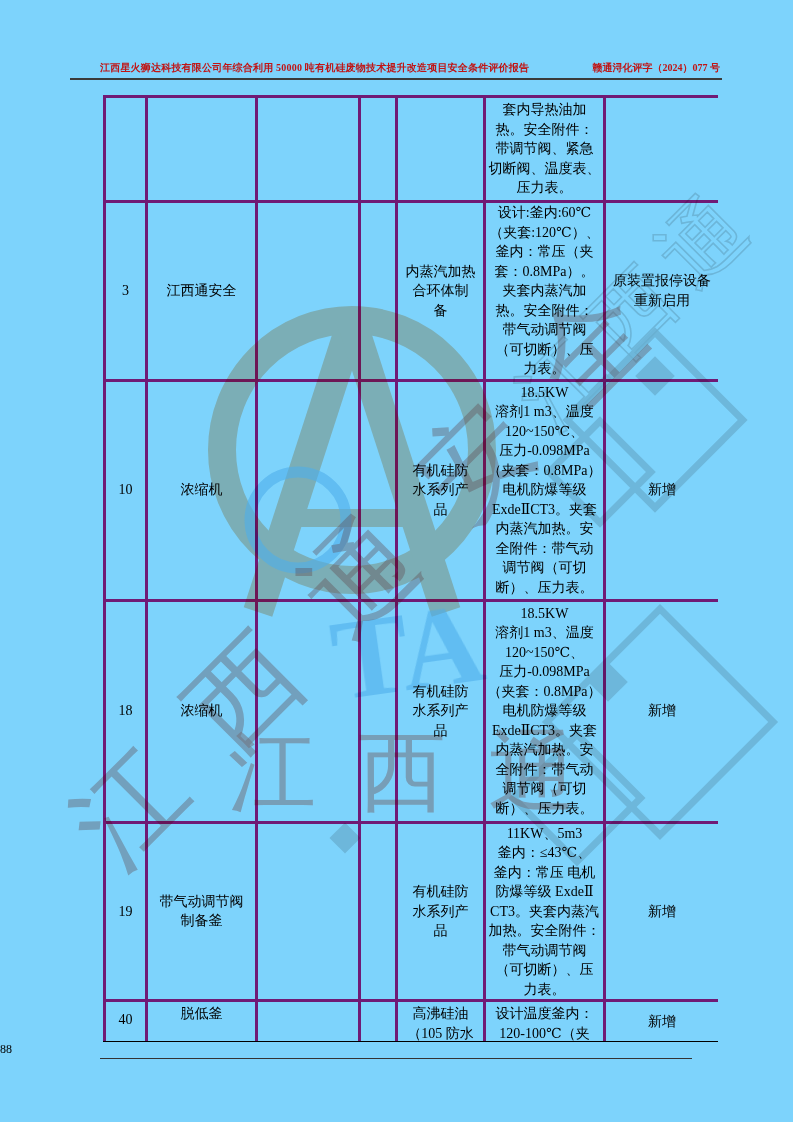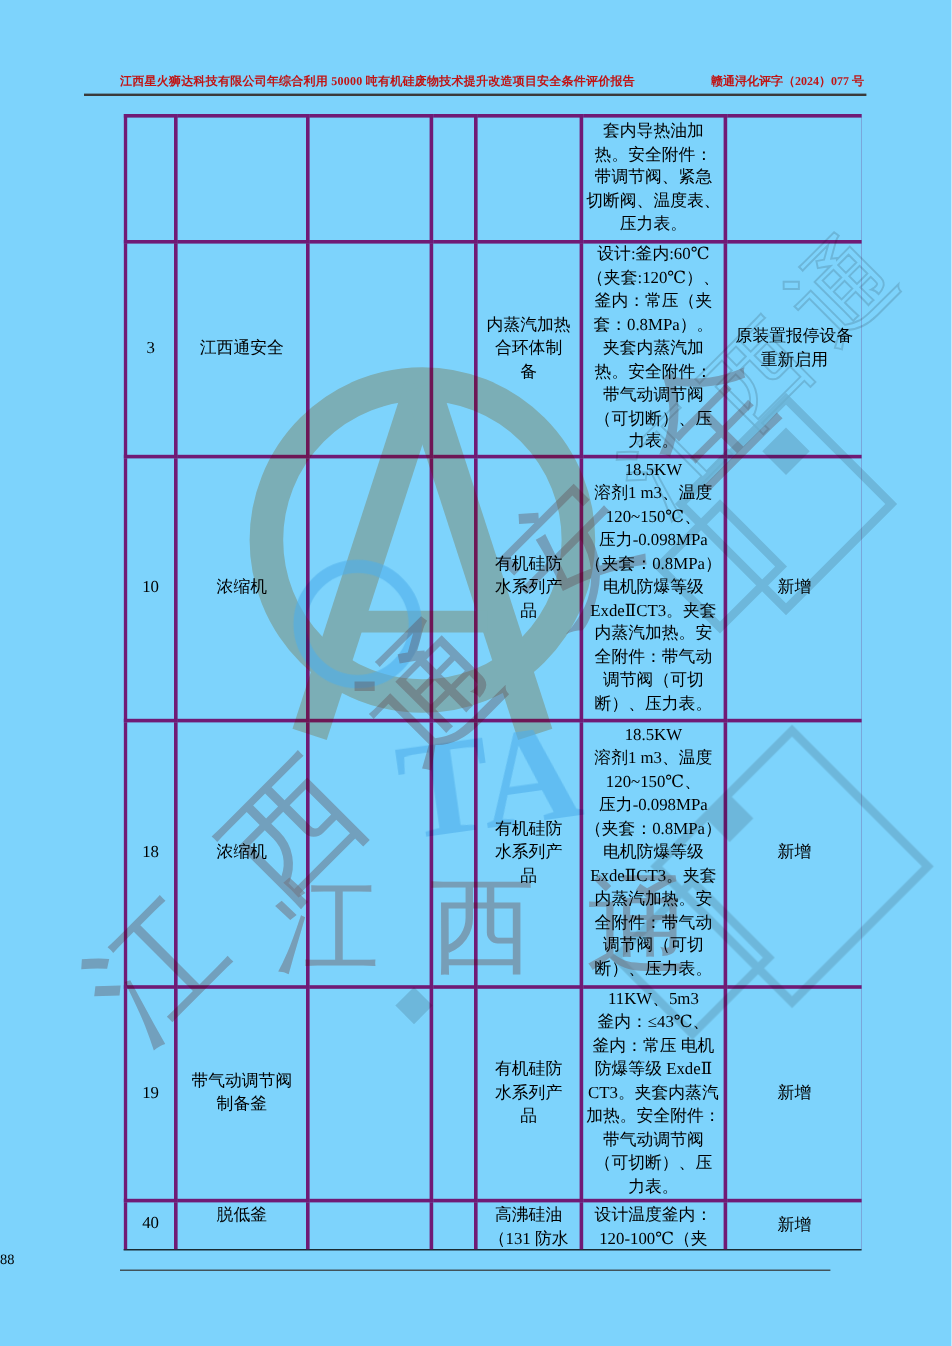--- a/index.html
+++ b/index.html
@@ -140,21 +140,21 @@
 （可切断）、压
 力表。</td>
         <td>新增</td>
       </tr>
       <tr class="cut" style="height:46px">
         <td style="padding-top:8px">40</td>
         <td>脱低釜</td>
         <td></td>
         <td></td>
         <td>高沸硅油
-（131 防水</td>
+（105 防水</td>
         <td>设计温度釜内：
 120-100℃（夹</td>
         <td style="padding-top:10px">新增</td>
       </tr>
     </tbody>
       </table>
   </div>
 
   <svg class="wm" viewBox="0 0 793 1122" xmlns="http://www.w3.org/2000/svg">
 

